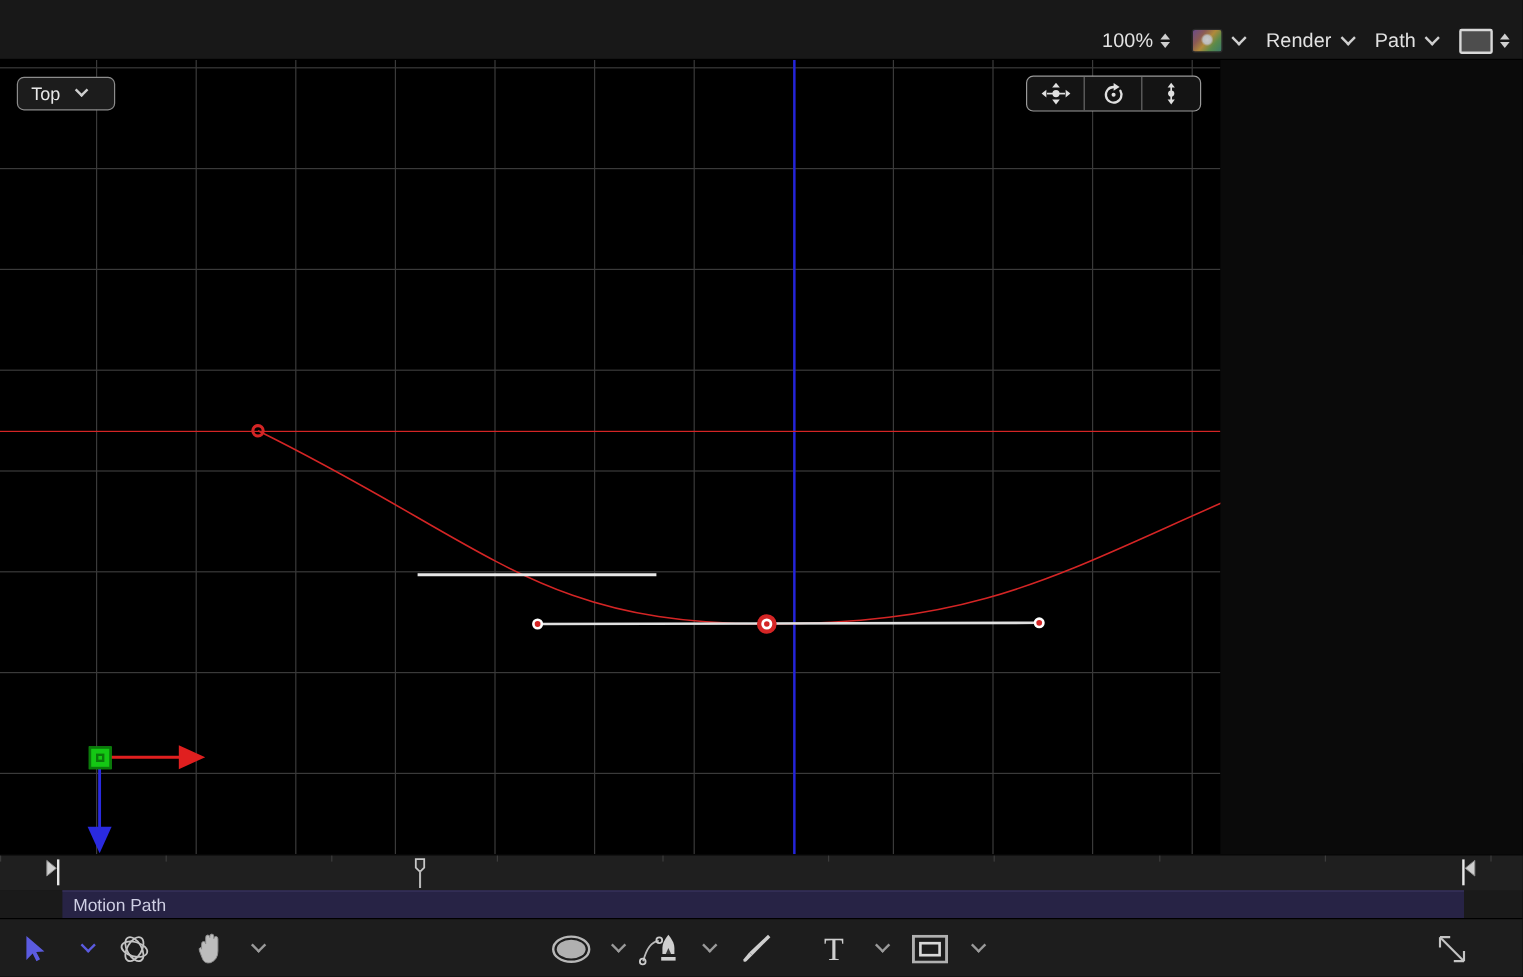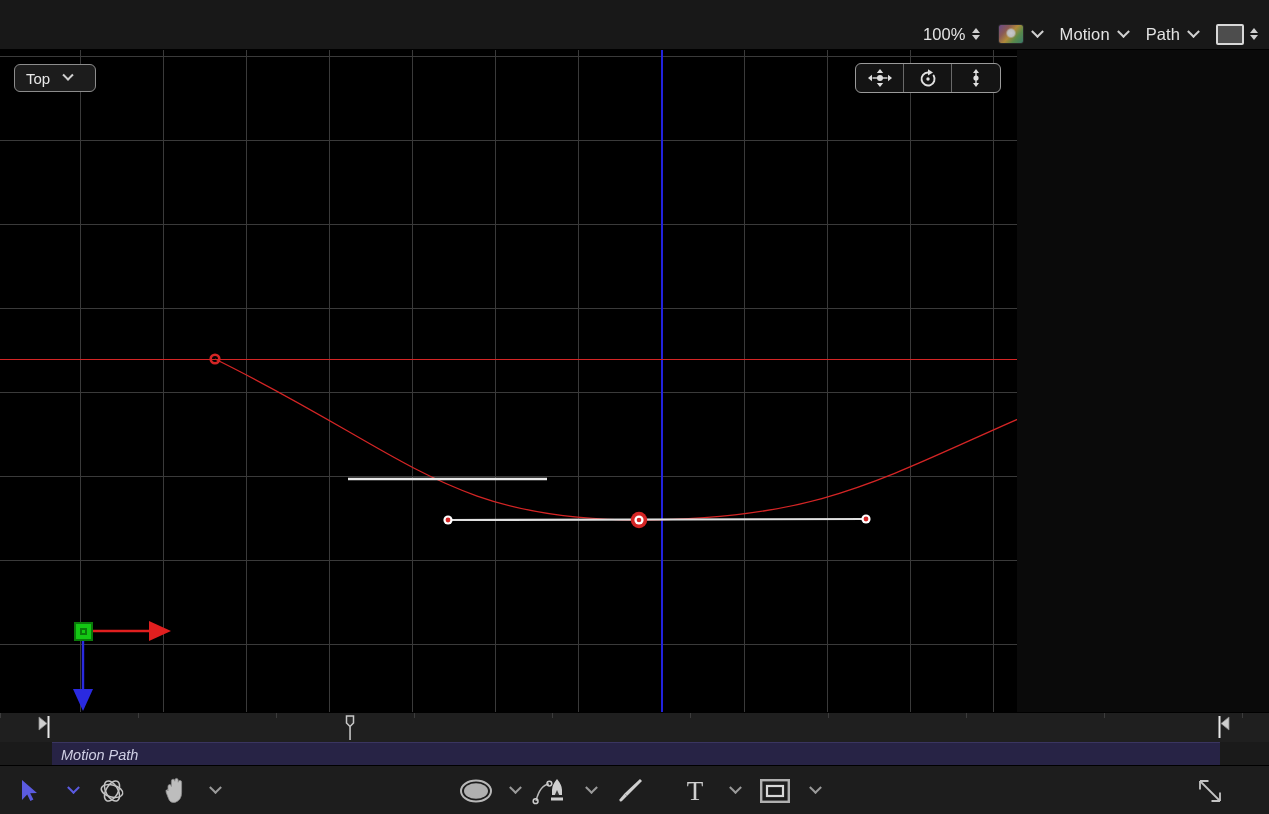--- a/index.html
+++ b/index.html
@@ -153,21 +153,20 @@
     background: #1f1f1f;
   }
   .ruler-tick {
     position: absolute; top: 0; width: 1px; height: 5px;
     background: #3c3c3c;
   }
   .track-row {
     position: absolute; left: 0; top: 29px;
     width: 1073px; height: 24px;
     background: #1a1a1a;
-    font-style: italic;
   }
   .track-bar {
     position: absolute; top: 0; height: 24px;
     background: #272345;
     border-top: 1px solid #3a3560;
     display: flex; align-items: center;
     padding-left: 9px;
     color: #cfcfe4; font-size: 14.5px;
     cursor: default;
   }
@@ -221,21 +220,21 @@
           <i class="dn"></i>
       </span>
     </div>
 
     <div class="tb-item">
       <span class="color-swatch"></span>
       <span class="chev"></span>
     </div>
 
     <div class="tb-item">
-      <span class="tb-label">Motion</span>
+      <span class="tb-label">Render</span>
       <span class="chev"></span>
     </div>
 
     <div class="tb-item">
       <span class="tb-label">Path</span>
       <span class="chev"></span>
     </div>
 
     <div class="tb-item">
       <span class="white-swatch"></span>

